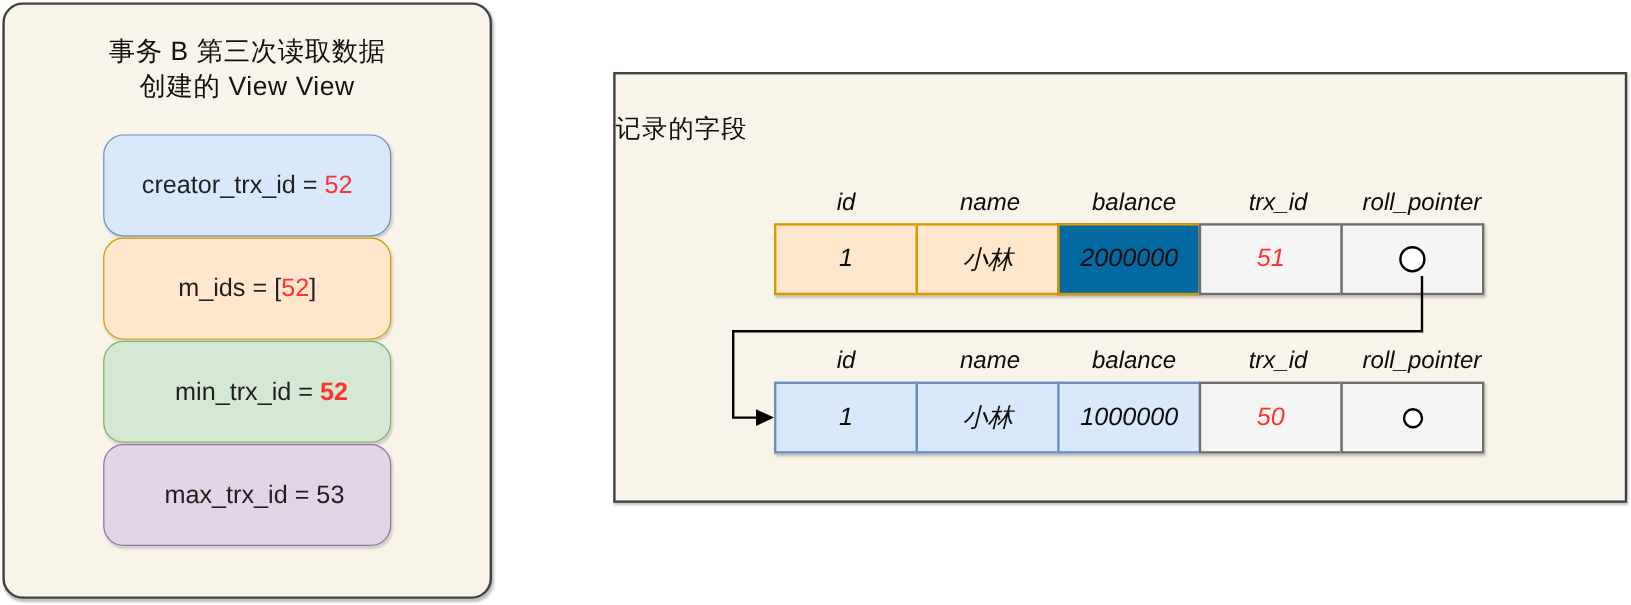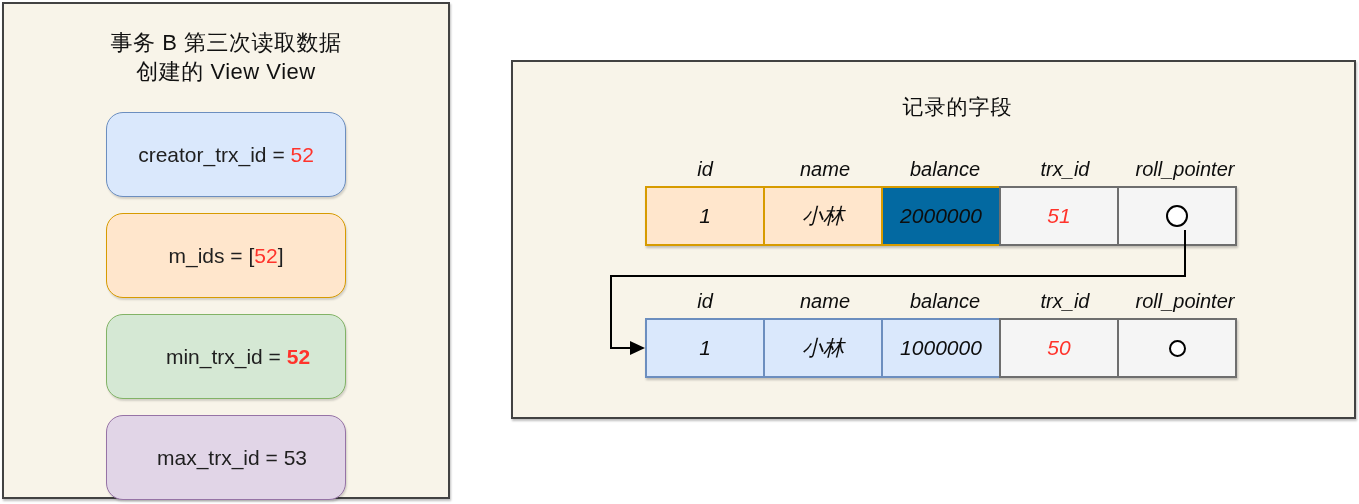--- a/index.html
+++ b/index.html
@@ -12,64 +12,63 @@
     background: #ffffff;
     overflow: hidden;
   }
 
   .panel {
     position: absolute;
     background: #f8f4e9;
     border: 2px solid #424242;
     box-shadow: 1px 2px 2px rgba(0,0,0,0.25);
   }
-  .left-panel  { left: 2px;  top: 2px;  width: 448px; height: 497px; }
+  .left-panel  { left: 2px;  top: 2px;  width: 408px; height: 497px; border-radius: 17px; }
   .right-panel { left: 511px; top: 60px; width: 845px; height: 359px; }
 
   .panel-title {
     padding-top: 24px;
     text-align: center;
     font-size: 22px;
     line-height: 29px;
     color: #111111;
     font-weight: 500;
     letter-spacing: 0.5px;
   }
 
   .rv-boxes {
     margin-top: 26px;
     display: flex;
     flex-direction: column;
     align-items: center;
-    gap: 16px;
+    gap: 1px;
   }
   .rv-box {
     width: 240px; height: 85px;
     border: 1.5px solid;
     border-radius: 17px;
     display: flex;
     align-items: center;
     justify-content: center;
     font-size: 21px;
     color: #1f1f1f;
     box-shadow: 1px 2px 2px rgba(0,0,0,0.15);
     white-space: pre;
   }
   .red-val { font-weight: 400; }
   .red-val.bold { font-weight: bold; }
 
   .rp-title {
     position: absolute;
     left: 0; right: 0;
     top: 31px;
-    text-align: center;
+    text-align: left;
     font-size: 21px;
     color: #0d0d0d;
     letter-spacing: 1px;
-    padding-left: 48px;
   }
 
   .record { position: absolute; font-style: italic; }
   .record-1 { left: 132px; top: 96px; }
   .record-2 { left: 132px; top: 228px; }
 
   .hdr-row { display: flex; margin-bottom: 5px; }
   .hdr-cell {
     width: 120px;
     text-align: center;

